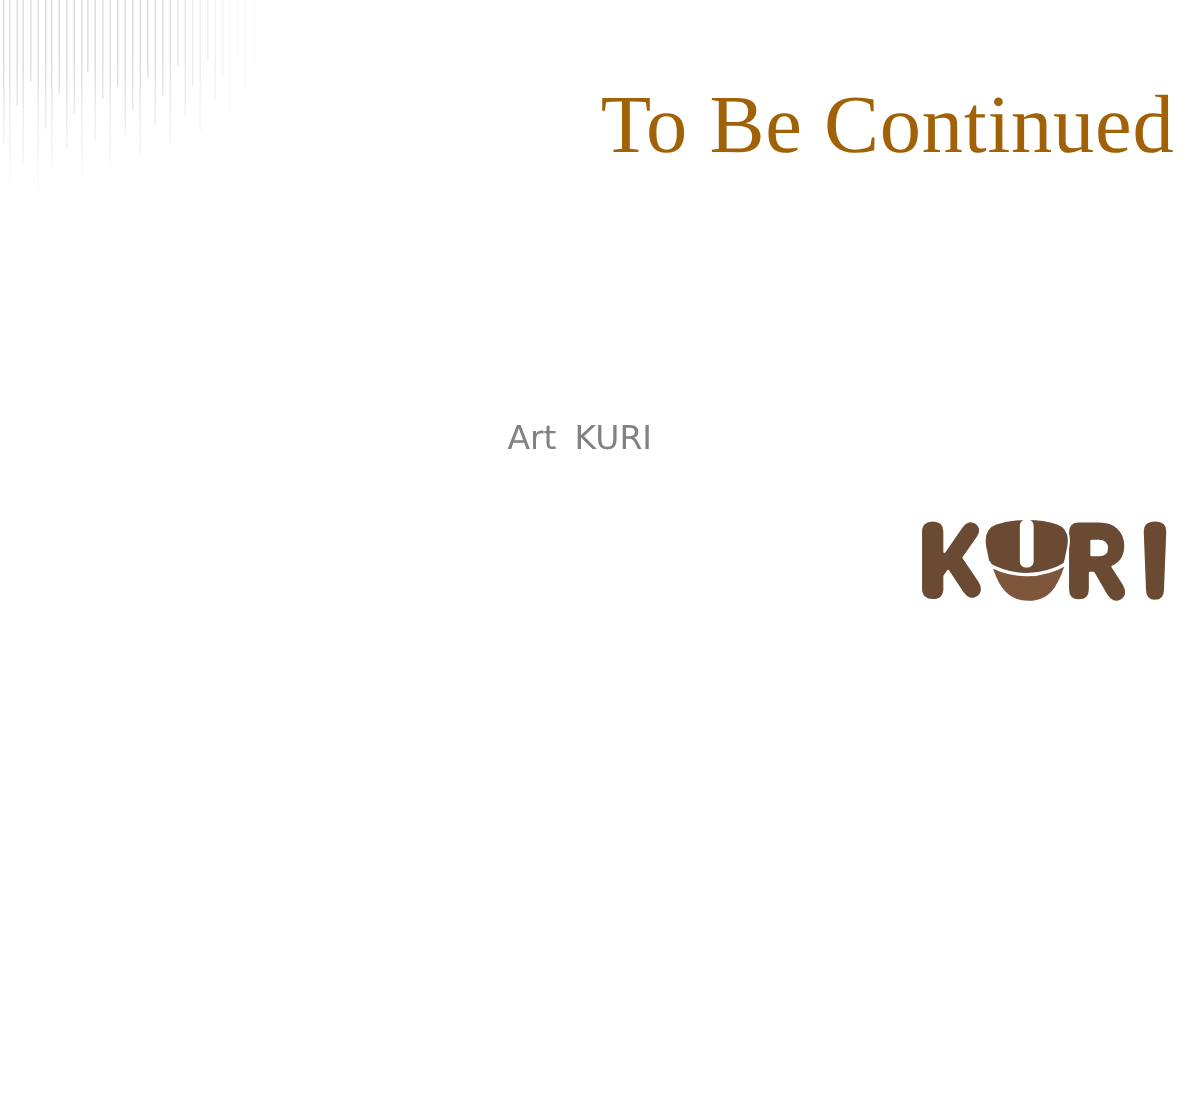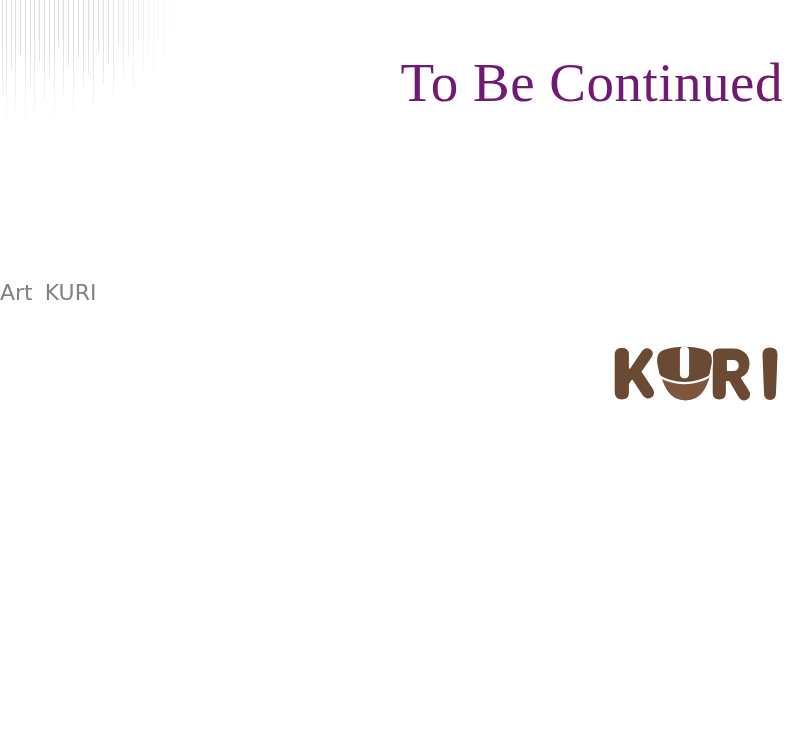--- a/index.html
+++ b/index.html
@@ -63,31 +63,31 @@
   #title {
     position: absolute;
     left: 0;
     top: 52px;
     width: 783px;
     text-align: right;
     font-family: "Liberation Serif", "DejaVu Serif", serif;
     font-size: 55px;
     line-height: 62px;
     letter-spacing: 0.5px;
-    color: #701a75;
+    color: #a16207;
     white-space: nowrap;
   }
 
   
   #credits {
     position: absolute;
     left: 0;
     top: 278px;
     width: 773px;
-    text-align: left;
+    text-align: center;
     color: #828282;
     font-family: "DejaVu Sans", "Liberation Sans", sans-serif;
     font-size: 22px;
     line-height: 30px;
     white-space: nowrap;
   }
   #credits .credit-line {
     display: block;
   }
   #credits .role {

